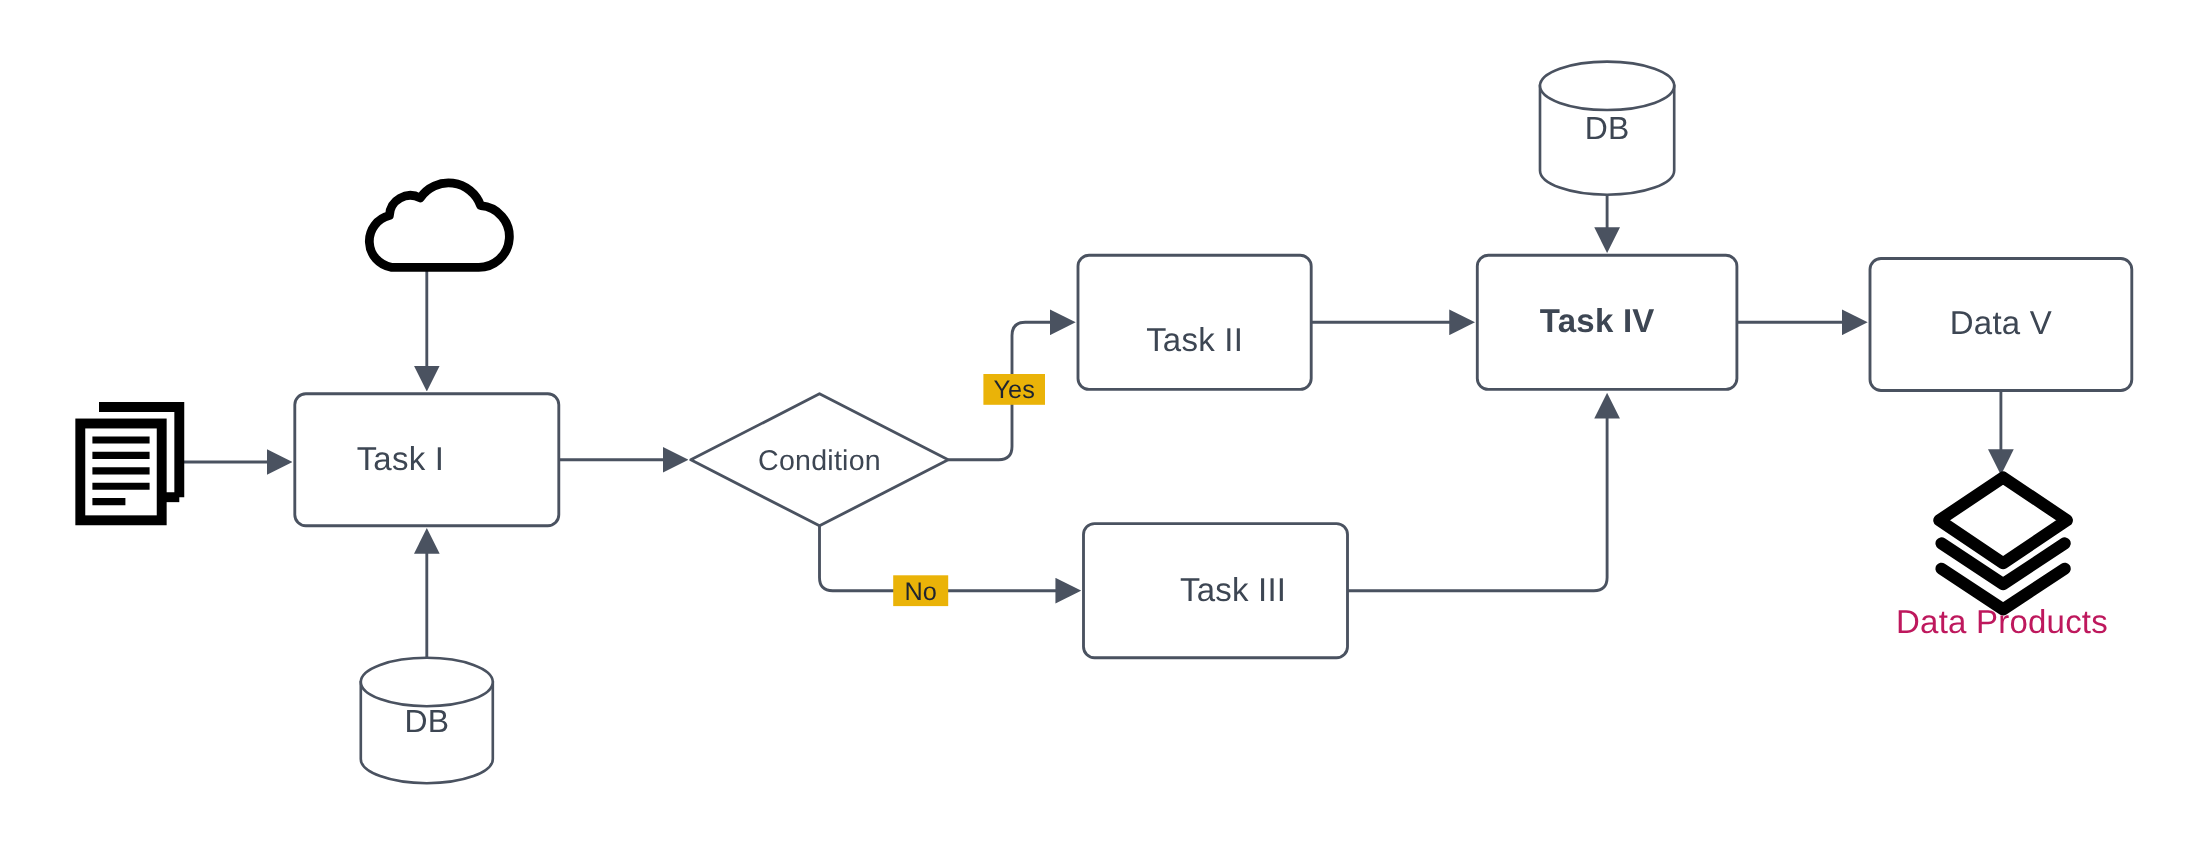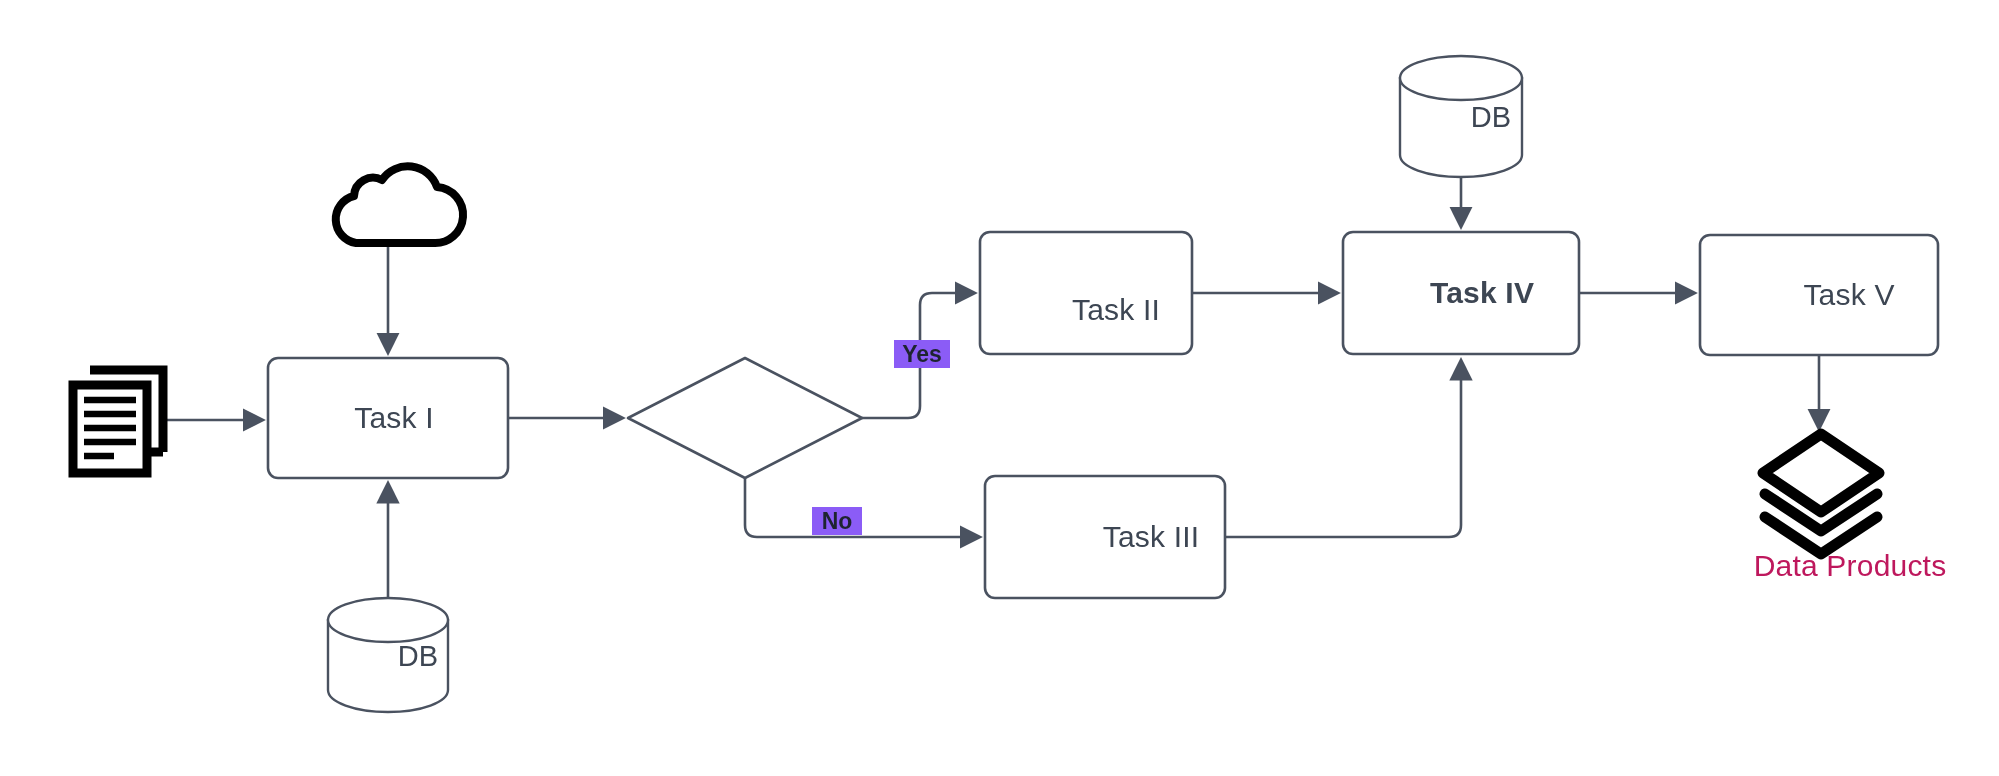--- a/index.html
+++ b/index.html
@@ -30,33 +30,32 @@
     display: flex;
     align-items: center;
     justify-content: center;
     color: #3d4653;
     font-family: "Liberation Sans", sans-serif;
     font-size: 30px;
     font-weight: 400;
     letter-spacing: 0.2px;
     white-space: nowrap;
     pointer-events: none;
-    padding-left: 30px;
   }
   .edge-label {
     position: absolute;
     display: flex;
     align-items: center;
     justify-content: center;
     color: #1e2430;
     font-family: "Liberation Sans", sans-serif;
     font-size: 23px;
-    font-weight: 700;
+    font-weight: 400;
     white-space: nowrap;
-    background: #8b5cf6;
+    background: #eab308;
     pointer-events: none;
   }
   .db-label {
     font-size: 29px;
   }
   .cond-label {
     font-size: 26px;
   }
   .caption-label {
     font-size: 30px;
@@ -149,32 +148,33 @@
       <g stroke="#000000" fill="none" stroke-width="11" stroke-linejoin="round" stroke-linecap="round">
         <path d="M 1821 434 L 1879 473 L 1821 512 L 1763 473 Z"></path>
         <path d="M 1765 494 L 1821 531 L 1877 494"></path>
         <path d="M 1765 517 L 1821 554 L 1877 517"></path>
       </g>
     </g>
   </svg>
 
   <div class="node-label" style="left:268px; top:358px; width:192px; height:120px;">Task I</div>
 
+  <div class="node-label cond-label" style="left:628px; top:358px; width:234px; height:120px;">Condition</div>
 
   <div class="node-label" style="left:980px; top:232px; width:212px; height:156px;">Task II</div>
 
   <div class="node-label" style="left:985px; top:476px; width:272px; height:122px;">Task III</div>
 
   <div class="node-label" style="left:1334px; top:232px; width:236px; height:122px;font-weight:bold;">Task IV</div>
 
-  <div class="node-label" style="left:1700px; top:235px; width:238px; height:120px;">Task V</div>
+  <div class="node-label" style="left:1700px; top:235px; width:238px; height:120px;">Data V</div>
 
   <div class="node-label db-label" style="left:328px; top:600px; width:120px; height:112px;">DB</div>
 
   <div class="node-label db-label" style="left:1400px; top:57px; width:122px; height:120px;">DB</div>
 
   <div class="node-label caption-label" style="left:1680px; top:548px; width:280px; height:36px;">Data Products</div>
 
   <div class="edge-label" style="left:894px; top:340px; width:56px; height:28px;">Yes</div>
 
-  <div class="edge-label" style="left:812px; top:507px; width:50px; height:28px;">No</div>
+  <div class="edge-label" style="left:812px; top:523px; width:50px; height:28px;">No</div>
 
 </div>
 
 </body></html>

